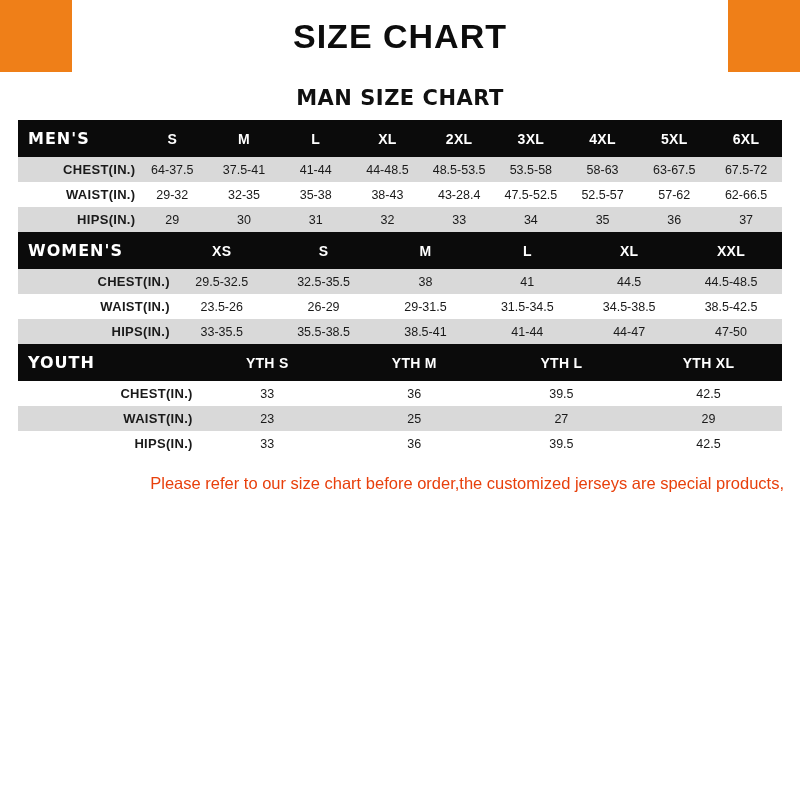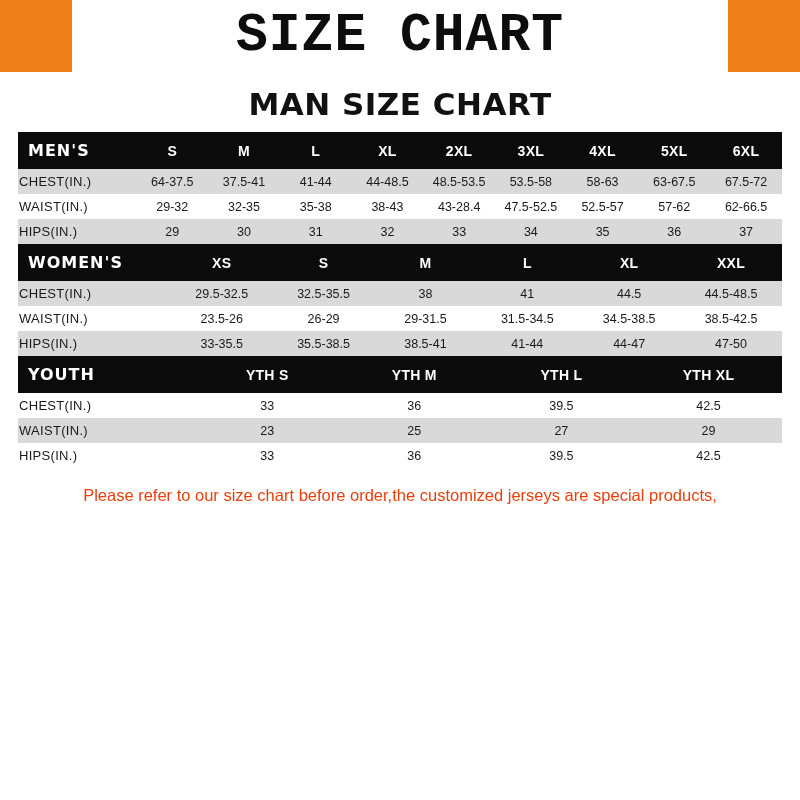--- a/index.html
+++ b/index.html
@@ -39,36 +39,36 @@
     position: absolute;
     left: 72px;
     right: 72px;
     top: 0;
     height: 72px;
     background: #ffffff;
   }
   .banner-title {
     position: relative;
     z-index: 3;
-    font-family: Liberation Mono, monospace;
+    font-family: Liberation Sans, sans-serif;
     font-weight: bold;
-    font-size: 53px;
+    font-size: 34px;
     letter-spacing: 1px;
     color: #0d0d0d;
     line-height: 72px;
   }
   
   .section {
     padding: 0 18px;
   }
   .section-title {
     text-align: center;
     font-family: "DejaVu Sans", sans-serif;
     font-weight: bold;
-    font-size: 31px;
+    font-size: 21px;
     letter-spacing: 0.5px;
     color: #111;
     margin: 14px 0 10px 0;
   }
   table.size-table {
     border-collapse: collapse;
     width: 100%;
     table-layout: fixed;
   }
   table.size-table th,
@@ -88,44 +88,44 @@
     letter-spacing: 0.3px;
   }
   table.size-table thead th.row-head {
     font-family: "DejaVu Sans", sans-serif;
     font-size: 16px;
     letter-spacing: 1px;
     text-align: left;
     padding-left: 10px;
   }
   table.size-table tbody td.row-head {
-    font-weight: normal;
+    font-weight: bold;
     font-size: 13px;
     letter-spacing: 0.3px;
-    text-align: left;
+    text-align: right;
   }
   table.size-table tbody tr.alt td {
     background: #d9d9d9;
   }
   table.size-table tbody tr.plain td {
     background: #ffffff;
   }
   
   .men-table col.c0 { width: 15.5%; }
   .women-table col.c0 { width: 20%; }
   .youth-table col.c0 { width: 23%; }
 
   
   .note {
     margin-top: 16px;
     padding: 0 16px;
     color: #e8400c;
     font-size: 16.5px;
     line-height: 1.45;
-    text-align: center;
+    text-align: right;
     font-family: "Liberation Sans", sans-serif;
   }
   .note div { white-space: nowrap; }
 </style>
 </head>
 <body>
 
 <div class="page">
 
   <div class="banner">

